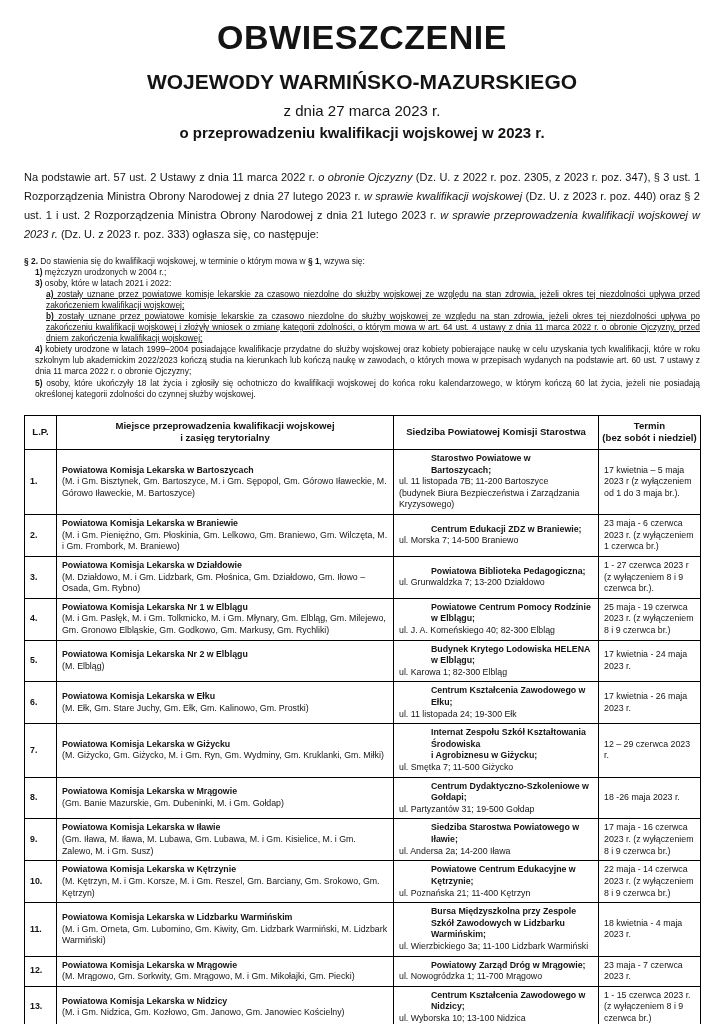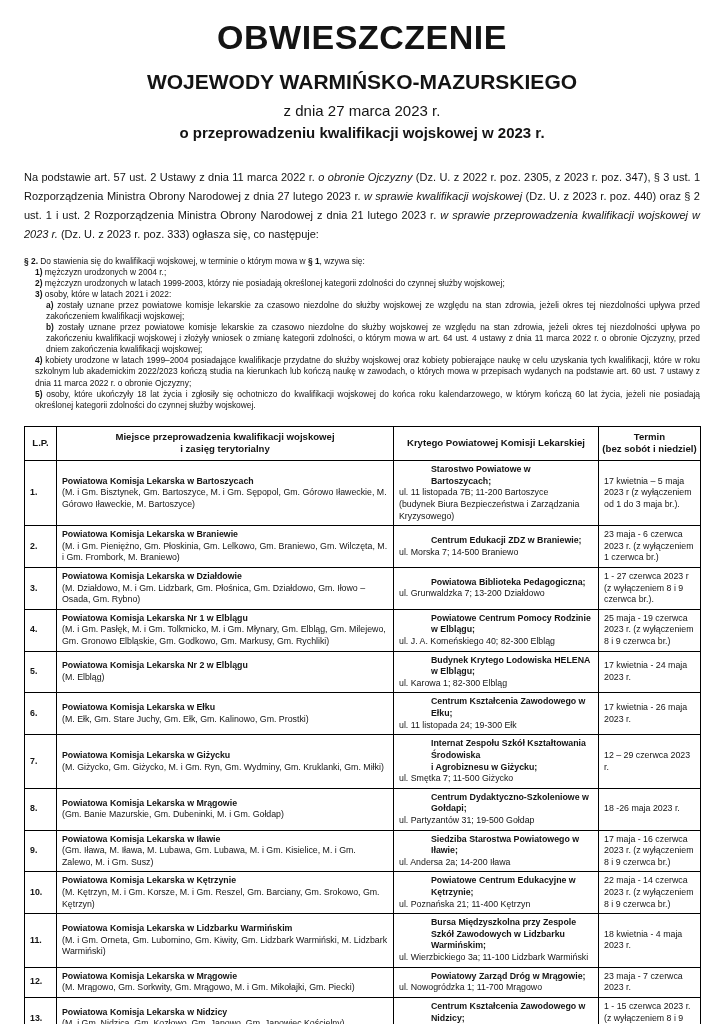--- a/index.html
+++ b/index.html
@@ -46,21 +46,21 @@
   .preamble .it { font-style: italic; }
 
   
   .clauses {
     margin-top: 9px;
     font-size: 8.4px;
     line-height: 1.32;
     text-align: justify;
   }
   .clause.ind1 { padding-left: 11px; }
-  .clause.ind2 { padding-left: 22px; }
+  .clause.ind2 { padding-left: 22px; text-decoration: underline; }
   .bd { font-weight: 700; }
 
   
   table.commissions {
     margin-top: 15px;
     border-collapse: collapse;
     width: 676px;
     table-layout: fixed;
   }
   table.commissions th,
@@ -101,41 +101,40 @@
     <div class="doc-subtitle">WOJEWODY WARMIŃSKO-MAZURSKIEGO</div>
     <div class="doc-dateline">z dnia 27 marca 2023 r.</div>
     <div class="doc-subject">o przeprowadzeniu kwalifikacji wojskowej w 2023 r.</div>
   </div>
 
   <p class="preamble"><span>Na podstawie art. 57 ust. 2 Ustawy z dnia 11 marca 2022 r. </span><span class="it">o obronie Ojczyzny</span><span> (Dz. U. z 2022 r. poz. 2305, z 2023 r. poz. 347), § 3 ust. 1 Rozporządzenia Ministra Obrony Narodowej z dnia 27 lutego 2023 r. </span><span class="it">w sprawie kwalifikacji wojskowej</span><span> (Dz. U. z 2023 r. poz. 440) oraz § 2 ust. 1 i ust. 2 Rozporządzenia Ministra Obrony Narodowej z dnia 21 lutego 2023 r. </span><span class="it">w sprawie przeprowadzenia kwalifikacji wojskowej w 2023 r.</span><span> (Dz. U. z 2023 r. poz. 333) ogłasza się, co następuje:</span></p>
 
   <div class="clauses">
       <div class="clause ind0"><span class="bd">§ 2. </span><span>Do stawienia się do kwalifikacji wojskowej, w terminie o którym mowa w </span><span class="bd">§ 1</span><span>, wzywa się:</span></div>
       <div class="clause ind1"><span class="bd">1) </span><span>mężczyzn urodzonych w 2004 r.;</span></div>
-      <div class="clause ind1"><span class="bd">2) </span><span>mężczyzn urodzonych w latach 1999-2003, którzy nie posiadają określonej kategorii zdolności do czynnej służby wojskowej;</span></div>
       <div class="clause ind1"><span class="bd">3) </span><span>osoby, które w latach 2021 i 2022:</span></div>
       <div class="clause ind2"><span class="bd">a) </span><span>zostały uznane przez powiatowe komisje lekarskie za czasowo niezdolne do służby wojskowej ze względu na stan zdrowia, jeżeli okres tej niezdolności upływa przed zakończeniem kwalifikacji wojskowej;</span></div>
       <div class="clause ind2"><span class="bd">b) </span><span>zostały uznane przez powiatowe komisje lekarskie za czasowo niezdolne do służby wojskowej ze względu na stan zdrowia, jeżeli okres tej niezdolności upływa po zakończeniu kwalifikacji wojskowej i złożyły wniosek o zmianę kategorii zdolności, o którym mowa w art. 64 ust. 4 ustawy z dnia 11 marca 2022 r. o obronie Ojczyzny, przed dniem zakończenia kwalifikacji wojskowej;</span></div>
       <div class="clause ind1"><span class="bd">4) </span><span>kobiety urodzone w latach 1999–2004 posiadające kwalifikacje przydatne do służby wojskowej oraz kobiety pobierające naukę w celu uzyskania tych kwalifikacji, które w roku szkolnym lub akademickim 2022/2023 kończą studia na kierunkach lub kończą naukę w zawodach, o których mowa w przepisach wydanych na podstawie art. 60 ust. 7 ustawy z dnia 11 marca 2022 r. o obronie Ojczyzny;</span></div>
       <div class="clause ind1"><span class="bd">5) </span><span>osoby, które ukończyły 18 lat życia i zgłosiły się ochotniczo do kwalifikacji wojskowej do końca roku kalendarzowego, w którym kończą 60 lat życia, jeżeli nie posiadają określonej kategorii zdolności do czynnej służby wojskowej.</span></div>
     </div>
 
   <table class="commissions">
     <colgroup>
       <col style="width:32px">
       <col style="width:337px">
       <col style="width:205px">
       <col style="width:102px">
     </colgroup>
     <thead>
       <tr>
         <th>L.P.</th>
         <th>Miejsce przeprowadzenia kwalifikacji wojskowej
 i zasięg terytorialny</th>
-        <th>Krytego Powiatowej Komisji Lekarskiej</th>
+        <th>Siedziba Powiatowej Komisji Starostwa</th>
         <th>Termin
 (bez sobót i niedziel)</th>
       </tr>
     </thead>
     <tbody>
         <tr>
           <td class="lp-cell">1.</td>
           <td class="place-cell">
             <div class="commission-name">Powiatowa Komisja Lekarska w Bartoszycach</div>
             <div class="area">(M. i Gm. Bisztynek, Gm. Bartoszyce, M. i Gm. Sępopol, Gm. Górowo Iławeckie, M. Górowo Iławeckie, M. Bartoszyce)</div>

